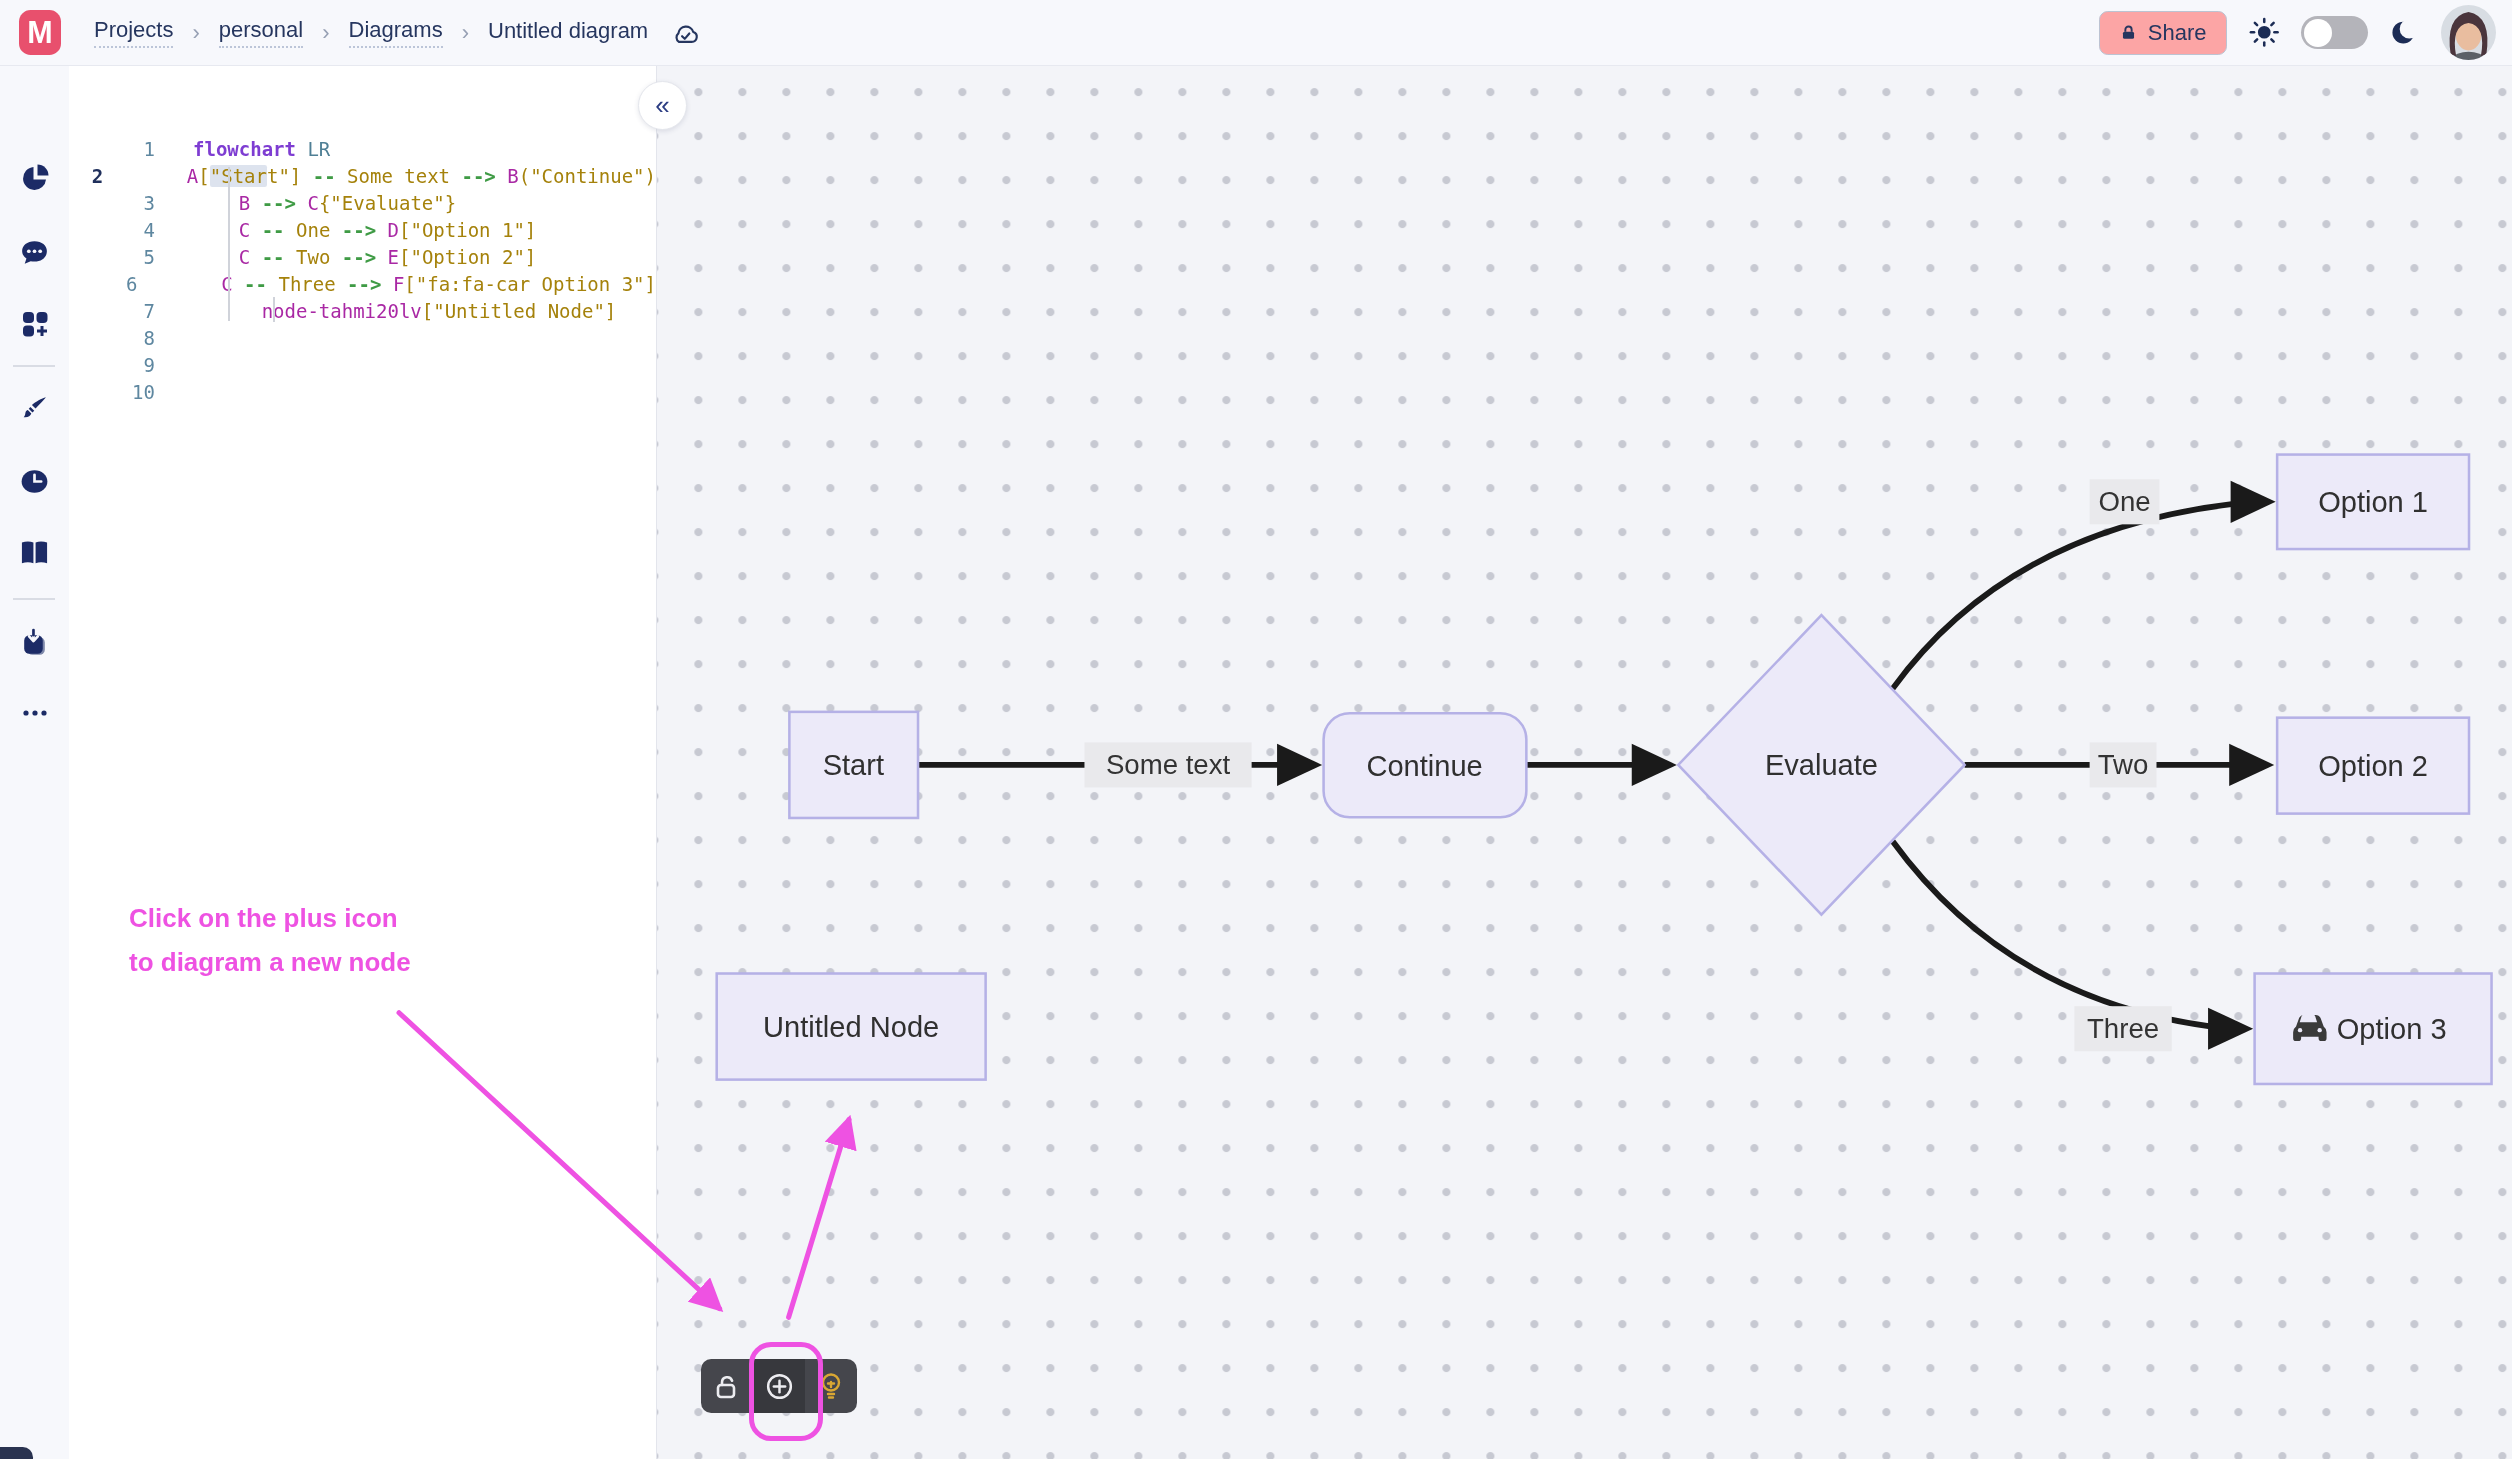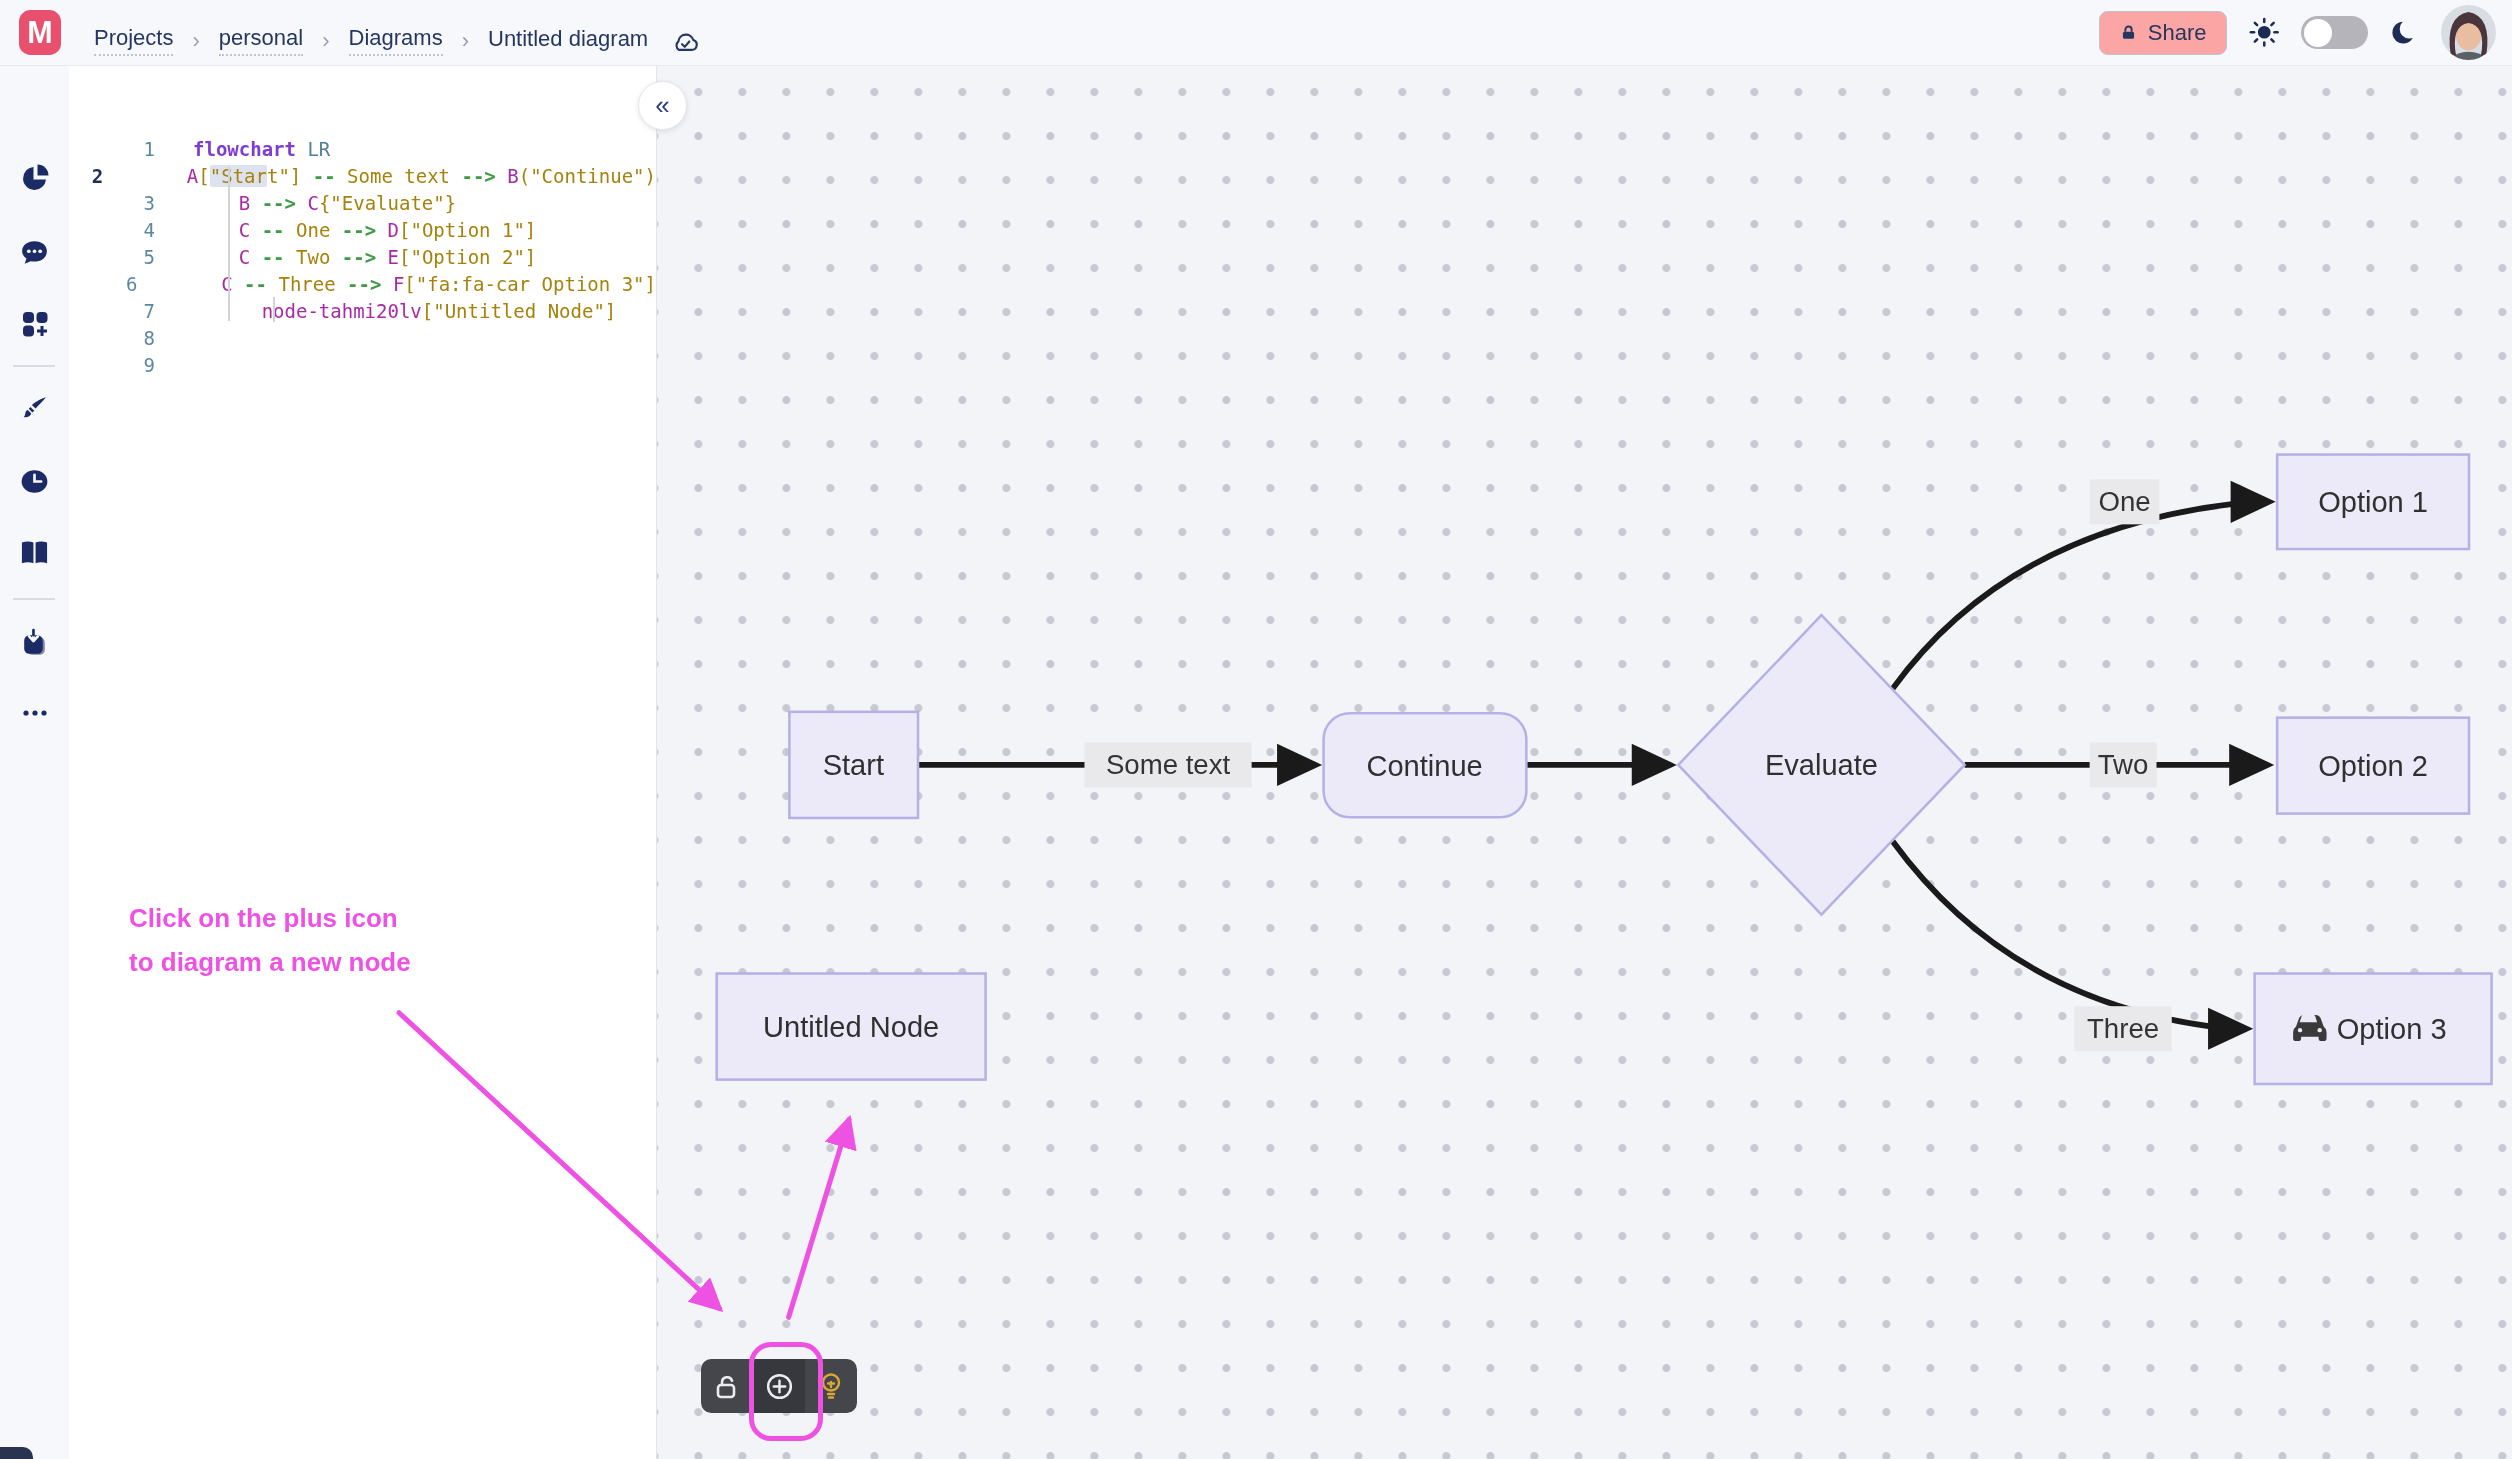--- a/index.html
+++ b/index.html
@@ -5,21 +5,21 @@
   html,body{margin:0;padding:0;}
   body{width:2512px;height:1460px;position:relative;overflow:hidden;
        background:#f7f8fc;font-family:"Liberation Sans",sans-serif;-webkit-font-smoothing:antialiased;}
   
   .topbar{position:absolute;left:0;top:0;width:2512px;height:65px;background:#f7f8fc;
           border-bottom:1.5px solid #e7e9f0;display:flex;align-items:center;z-index:4;}
   .logo{position:absolute;left:19px;top:10.2px;width:42px;height:45px;border-radius:11.6px;
         background:#e8506d;color:#fff;font-weight:bold;font-size:30.5px;display:flex;
         align-items:center;justify-content:center;}
   .crumbs{position:absolute;left:94px;top:0;height:65px;display:flex;align-items:center;gap:19px;
-          font-size:22px;color:#26365f;margin-top:8px;}
+          font-size:22px;color:#26365f;}
   .crumb{border-bottom:2.2px dotted #bcc5d8;padding-bottom:2.2px;cursor:pointer;}
   .crumb.last{border-bottom:none;}
   .crumb-sep{color:#97a0b4;font-size:22px;}
   .cloudicon{margin-left:2.9px;display:flex;align-items:center;}
   .tright{position:absolute;right:16px;top:0;height:65px;display:flex;align-items:center;gap:22px;}
   .sharebtn{display:flex;align-items:center;gap:10.2px;height:42px;padding:0 19px;border:1.5px solid #bcc3d2;
             border-radius:8.7px;background:#fca5a5;font-size:22px;color:#26365f;cursor:pointer;}
   .toggle{width:67px;height:33px;border-radius:16.7px;background:#b4b4ba;position:relative;cursor:pointer;}
   .knob{position:absolute;left:2.9px;top:2.9px;width:28px;height:28px;border-radius:50%;background:#fff;}
   .avatar{width:55px;height:55px;border-radius:50%;overflow:hidden;cursor:pointer;}
@@ -218,20 +218,24 @@
         <span class="cd"><span class="tk-pl">      </span><span class="tk-id">node-tahmi20lv</span><span class="tk-str">["Untitled Node"]</span></span>
       </div>
       <div class="cl">
         <span class="ln">8</span>
         <span class="cd"></span>
       </div>
       <div class="cl">
         <span class="ln">9</span>
         <span class="cd"></span>
       </div>
+      <div class="cl">
+        <span class="ln">10</span>
+        <span class="cd"></span>
+      </div>
     </div>
   <div class="guide" style="left:159px;top:102px;height:154px"></div>
   <div class="guide" style="left:204px;top:232px;height:25px"></div>
 </div>
 <div class="collapse-btn">«</div>
 
 <div class="canvas">
   <svg class="diagram" width="1857" height="1394" viewBox="0 0 2554 1918">
 
     <g stroke="#1a1a1a" stroke-width="8" fill="none">

